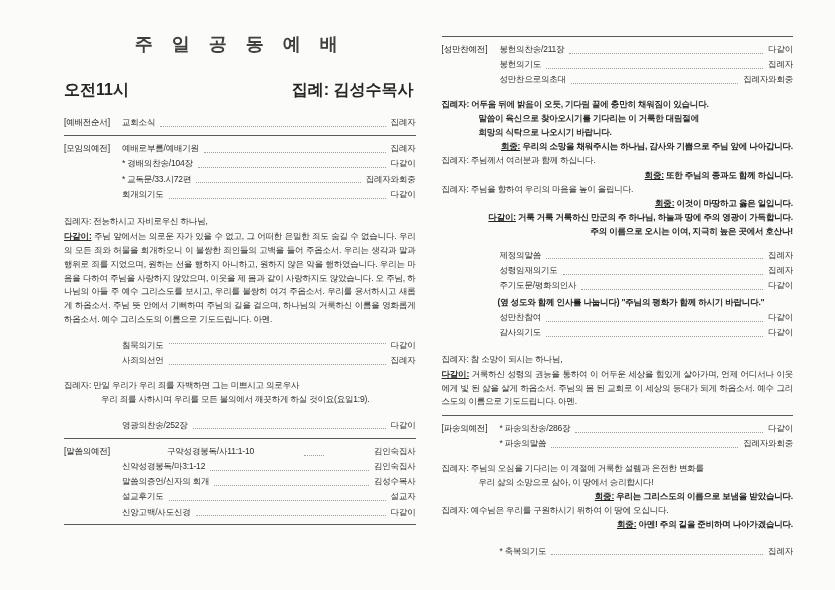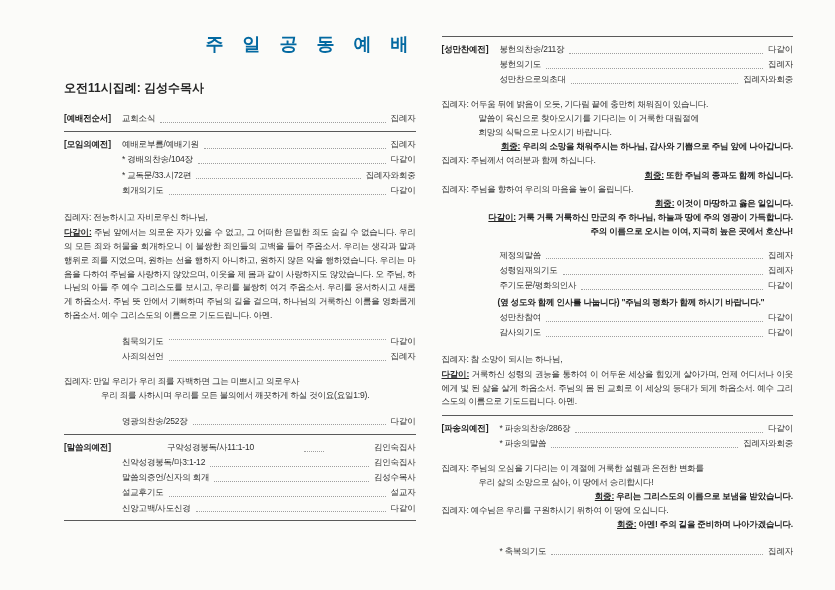--- a/index.html
+++ b/index.html
@@ -7,33 +7,33 @@
   body {
     background: #fbfbf9;
     font-family: "Liberation Sans", "DejaVu Sans", sans-serif;
     color: #2e2e2e;
     overflow: hidden;
   }
   .page { display: flex; gap: 26px; padding: 26px 42px 8px 64px; height: 100%; }
   .col { flex: 1; min-width: 0; }
 
   .title {
-    text-align: right; font-size: 18px; font-weight: 700;
-    letter-spacing: 7px; margin-top: 6px; color: #0369a1; white-space: nowrap;
+    text-align: center; font-size: 18px; font-weight: 700;
+    letter-spacing: 7px; margin-top: 6px; color: #404040; white-space: nowrap;
   }
   .meta {
-    display: flex; 
-    font-size: 12px; font-weight: 700; margin: 24px 2px 14px 0; color: #262626;
+    display: flex; justify-content: space-between;
+    font-size: 16px; font-weight: 700; margin: 24px 2px 14px 0; color: #262626;
   }
 
   .rule { border-top: 1.3px solid #5a5a5a; margin: 5px 0; height: 0; }
 
   .row { display: flex; align-items: flex-end; font-size: 8.5px; line-height: 15.2px; letter-spacing: -0.2px; }
   .row.nolabel { padding-left: 58px; }
-  .rlabel { flex: none; width: 58px; font-weight: 700; color: #222; }
+  .rlabel { flex: none; width: 58px; font-weight: 400; color: #222; }
   .ritem { flex: none; white-space: nowrap; }
   .leader { flex: 1; margin: 0 5px 3.5px; border-bottom: 1.6px dotted #9f9f9f; min-width: 10px; }
   .rby { flex: none; white-space: nowrap; }
 
   .say { font-size: 8.5px; line-height: 14.2px; letter-spacing: -0.2px; }
   .sline.cont { padding-left: 37px; }
   .spk.und { font-weight: 700; text-decoration: underline; }
   .say.bold { font-weight: 700; color: #242424; text-align: right; }
 
   .par { font-size: 8.5px; line-height: 13.8px; letter-spacing: -0.2px; text-align: justify; }
@@ -145,21 +145,21 @@
         <div class="row nolabel">
           <span class="ritem">봉헌의기도</span>
           <span class="leader"></span>
           <span class="rby">집례자</span>
         </div>
         <div class="row nolabel">
           <span class="ritem">성만찬으로의초대</span>
           <span class="leader"></span>
           <span class="rby">집례자와회중</span>
         </div>
-        <div class="say" style="margin-top: 9px;">
+        <div class="say" style="margin-top: 9px; font-weight: bold;">
           <div class="sline"><span class="spk">집례자:</span> <span class="txt">어두움 뒤에 밝음이 오듯, 기다림 끝에 충만히 채워짐이 있습니다.</span></div>
           <div class="sline cont"><span class="txt">말씀이 육신으로 찾아오시기를 기다리는 이 거룩한 대림절에</span></div>
           <div class="sline cont"><span class="txt">희망의 식탁으로 나오시기 바랍니다.</span></div>
         </div>
         <div class="say bold">
           <div class="sline"><span class="spk und">회중:</span> <span class="txt">우리의 소망을 채워주시는 하나님, 감사와 기쁨으로 주님 앞에 나아갑니다.</span></div>
         </div>
         <div class="say">
           <div class="sline"><span class="spk">집례자:</span> <span class="txt">주님께서 여러분과 함께 하십니다.</span></div>
         </div>

